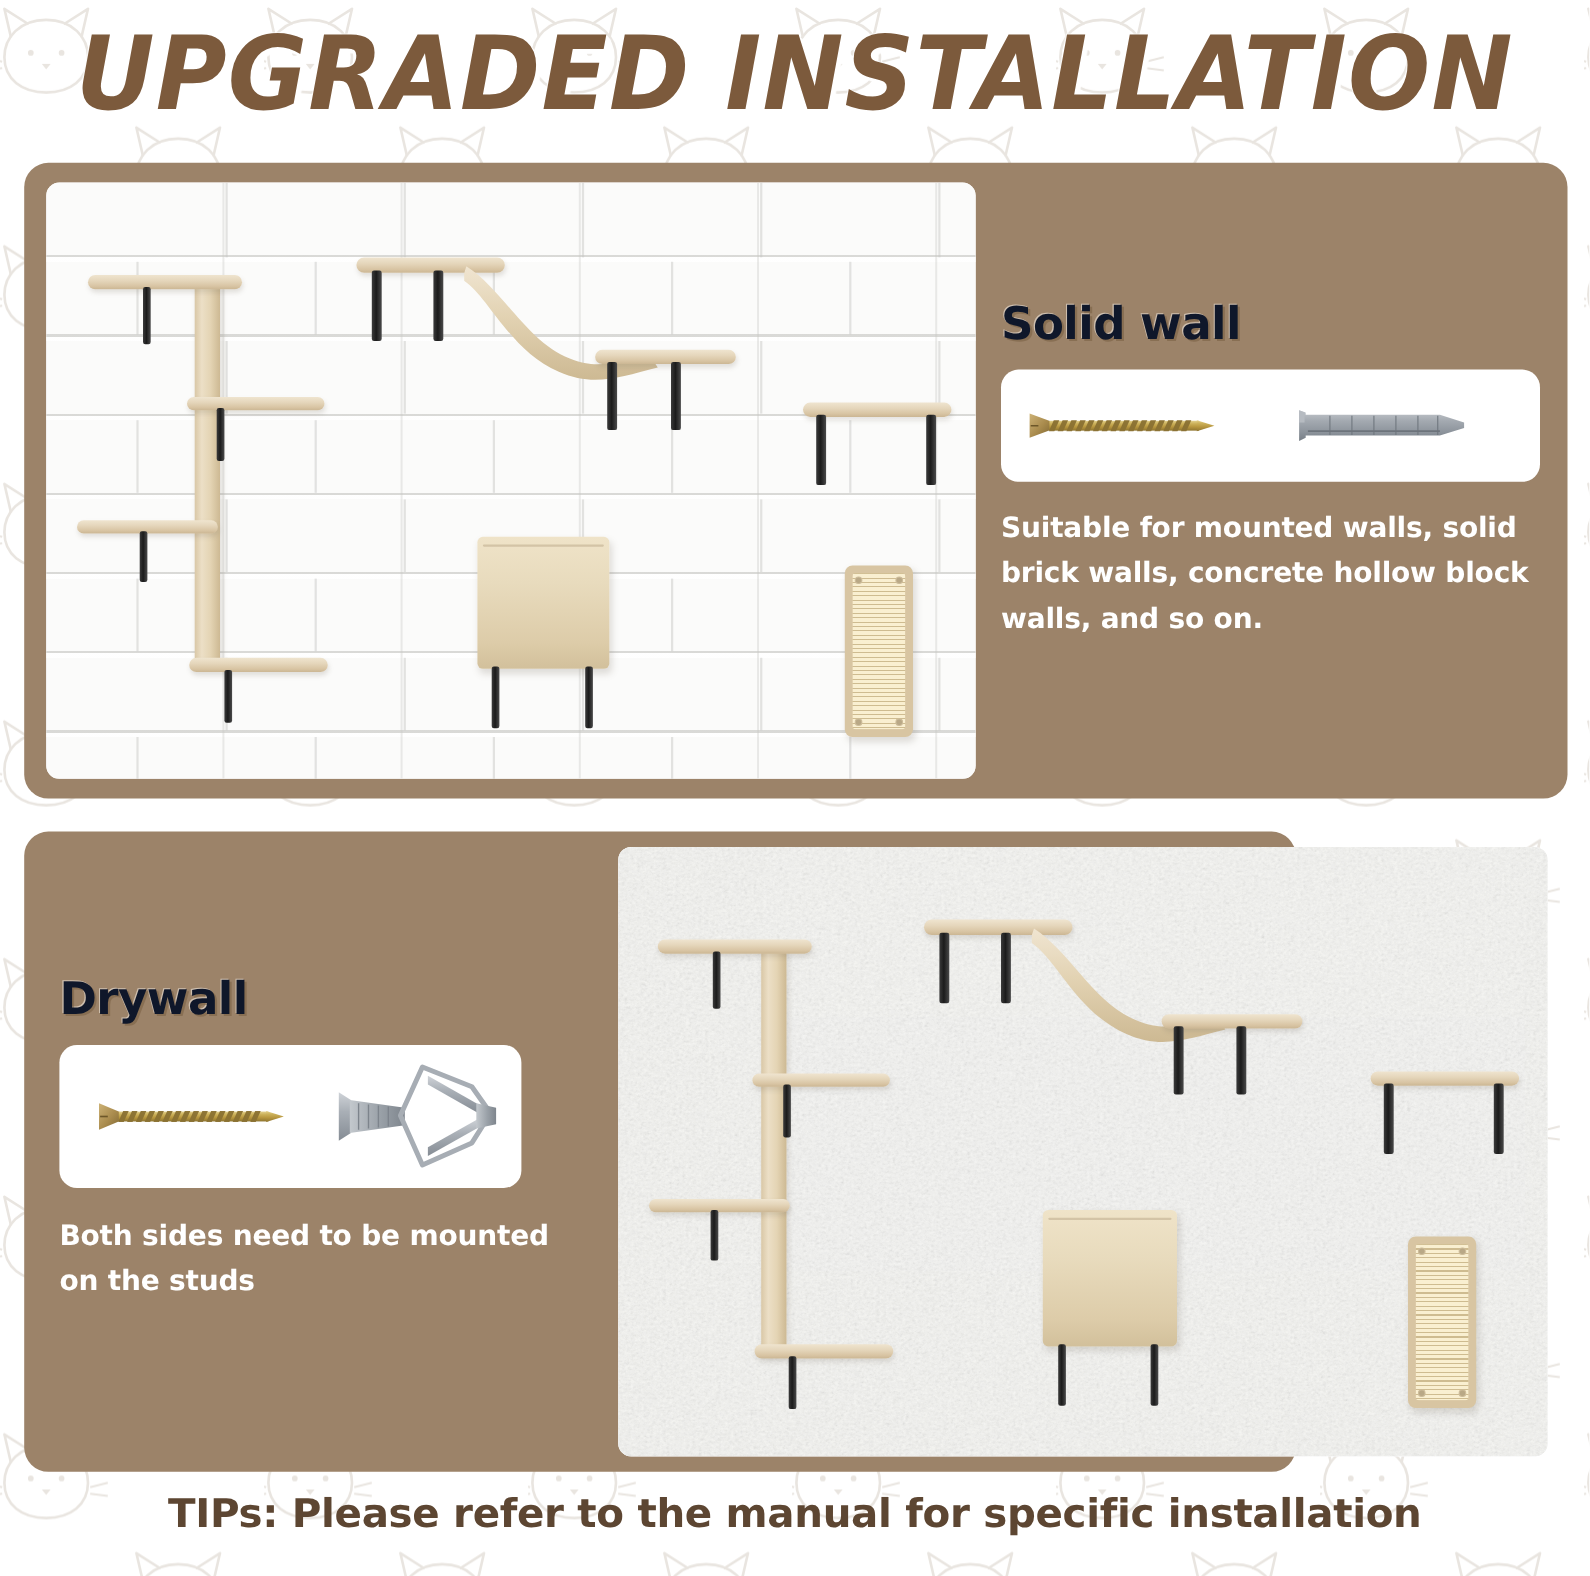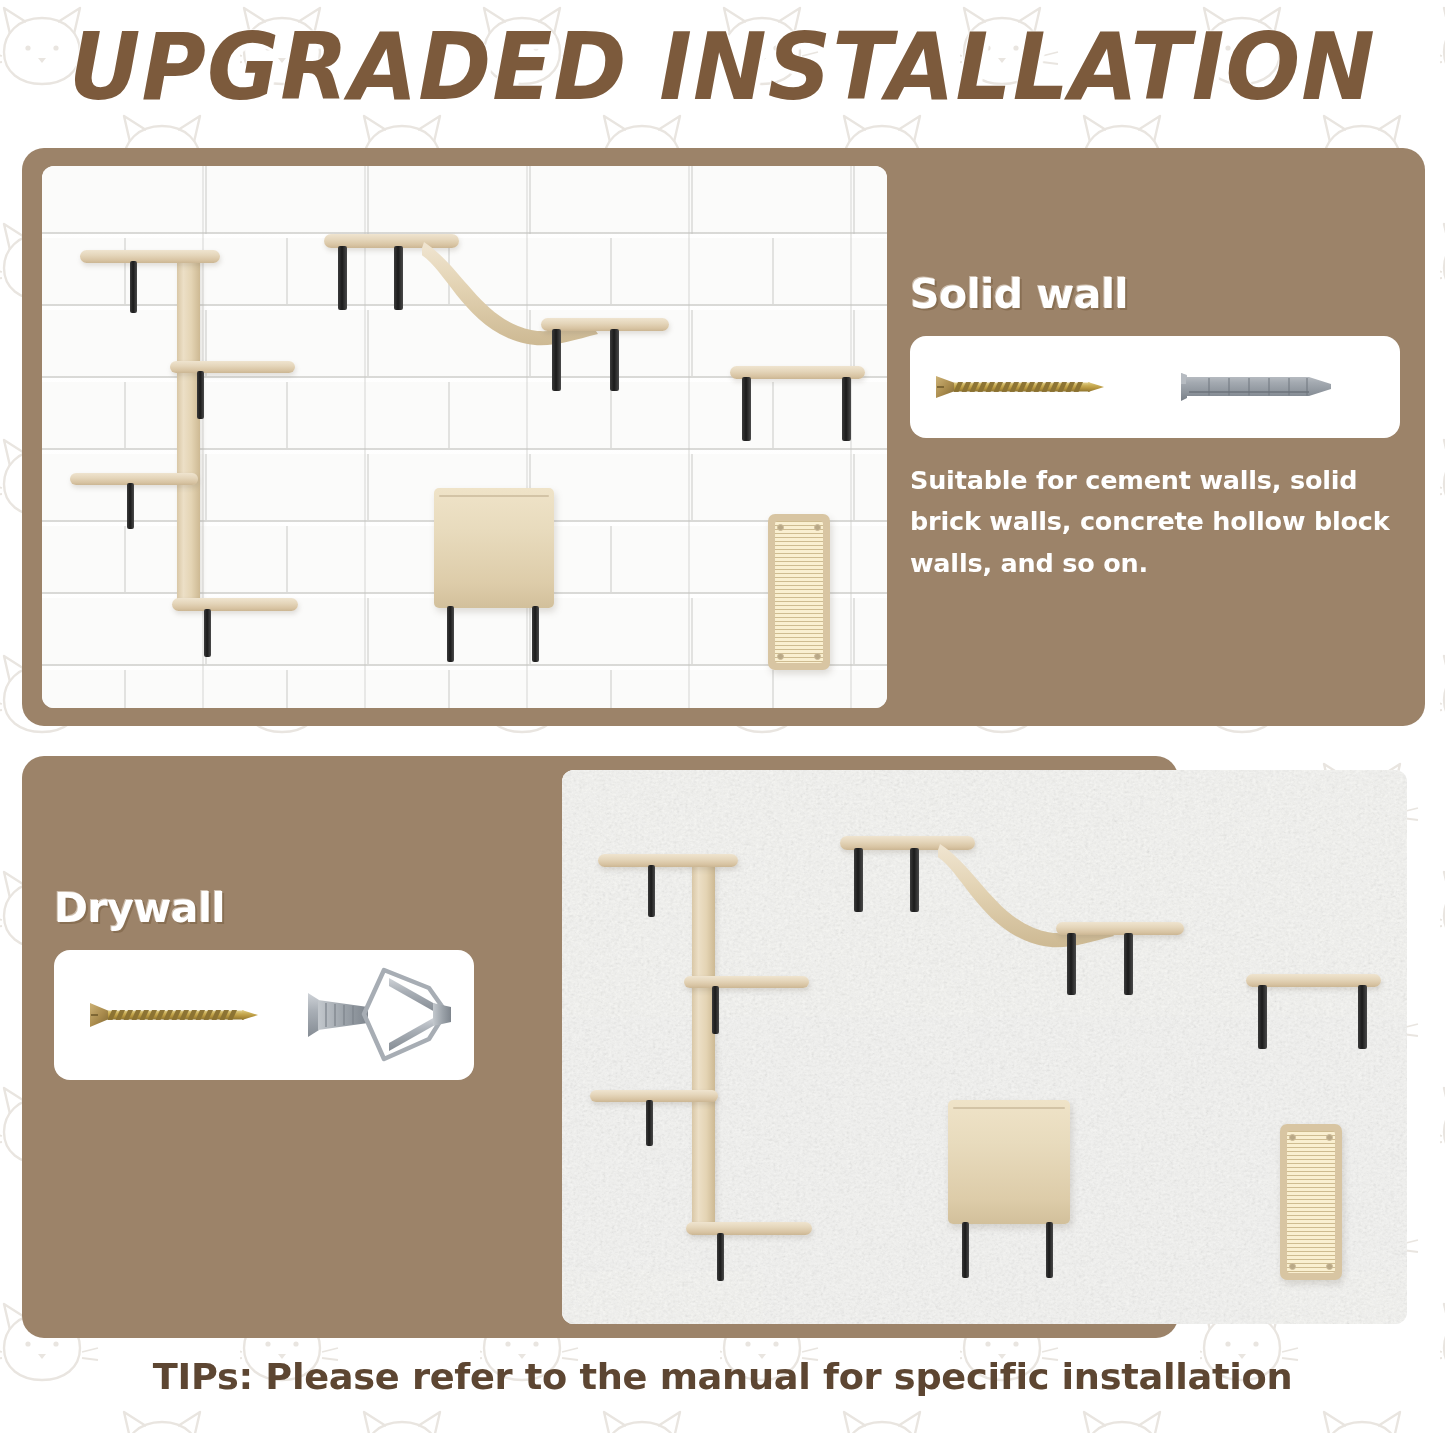--- a/index.html
+++ b/index.html
@@ -166,21 +166,21 @@
     border: 1.5px solid #cdbc9a;
   }
   .ramp { position: absolute; }
 
   
   .side-block { position: absolute; }
   .side-heading {
     font-family: "DejaVu Sans", sans-serif;
     font-weight: 700;
     font-size: 41px;
-    color: #ffffff;
+    color: #0f172a;
     text-shadow: 2px 2px 0 rgba(120,95,66,0.55), -1px -1px 0 rgba(255,252,245,0.5);
     letter-spacing: -0.5px;
     white-space: nowrap;
   }
   .hardware-card {
     background: #ffffff;
     border-radius: 16px;
     position: relative;
   }
   .side-desc {
@@ -409,21 +409,21 @@
           <line x1="142" y1="18" x2="142" y2="53"></line>
           <line x1="182" y1="18" x2="182" y2="53"></line>
           <line x1="222" y1="18" x2="222" y2="53"></line>
           <line x1="258" y1="18" x2="258" y2="53"></line>
         </g>
         <line x1="22" y1="46" x2="262" y2="46" stroke="#6c737b" stroke-width="3"></line>
         <path d="M6 8 L6 30 L16 30 L16 12 Z" fill="#b6bbc1"></path>
       </svg>
     </div>
 
-    <div class="side-desc" style="margin-top:22px; width:498px;">Suitable for cement walls, solid brick walls, concrete hollow block walls, and so on.</div>
+    <div class="side-desc" style="margin-top:22px; width:498px;">Suitable for mounted walls, solid brick walls, concrete hollow block walls, and so on.</div>
   </div>
 </div>
 
 <div class="panel" id="panel-drywall">
 
   <div class="side-block" style="left:32px; top:128px; width:490px;">
     <div class="side-heading">Drywall</div>
 
     <div class="hardware-card" style="margin-top:18px; width:420px; height:130px;">
 
@@ -490,20 +490,21 @@
         </g>
 
         <path d="M120 100 L160 12 L250 48 L284 96 L250 150 L160 190 Z" fill="none" stroke="#a7adb4" stroke-width="9" stroke-linejoin="round"></path>
         <path d="M170 28 L262 80 L262 96 L170 44 Z" fill="url(#mtlG)"></path>
         <path d="M170 174 L262 122 L262 106 L170 158 Z" fill="url(#mtlG)"></path>
 
         <path d="M258 78 L294 86 L294 116 L258 124 Z" fill="url(#mtlG2)"></path>
       </svg>
     </div>
 
+    <div class="side-desc" style="margin-top:24px; width:470px;">Both sides need to be mounted on the studs</div>
   </div>
 
   <div class="photo-frame" id="photo-dry">
     <div class="stucco-wall">
       <svg class="tex" viewBox="0 0 845 554" preserveAspectRatio="none">
         <defs>
           <filter id="stucco" x="0" y="0" width="100%" height="100%">
             <feTurbulence type="fractalNoise" baseFrequency="0.34 0.42" numOctaves="4" seed="7" result="n"></feTurbulence>
             <feColorMatrix in="n" type="saturate" values="0"></feColorMatrix>
             <feComponentTransfer>

